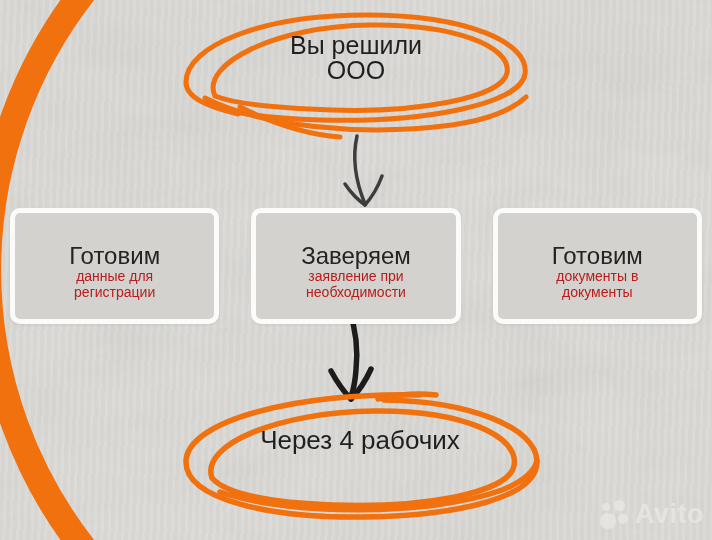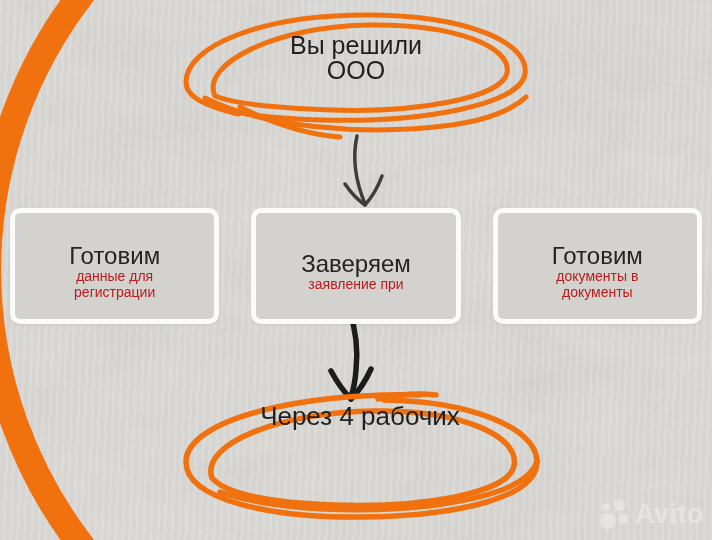--- a/index.html
+++ b/index.html
@@ -21,21 +21,21 @@
   svg.scene{position:absolute;left:0;top:0;width:712px;height:540px;pointer-events:none}
   .accent{stroke:var(--accent,#F0710E);fill:none;stroke-linecap:round;stroke-linejoin:round}
   .arc{stroke-width:27}
   .scribble{stroke-width:5}
   .scribble2{stroke-width:5.5}
   .arrow1{stroke:#3D3D3D;stroke-width:3.5;fill:none;stroke-linecap:round;stroke-linejoin:round}
   .arrow2{stroke:#1C1C1C;stroke-width:5.5;fill:none;stroke-linecap:round;stroke-linejoin:round}
 
   .bubble-text{position:absolute;text-align:center;color:var(--ink);}
   .bubble-text.start{left:206px;top:33px;width:300px;font-size:25px;line-height:25px;}
-  .bubble-text.end{left:198px;top:404px;width:324px;font-size:26px;line-height:24px;}
+  .bubble-text.end{left:198px;top:428px;width:324px;font-size:26px;line-height:24px;}
 
   .steps{position:absolute;left:10px;top:208px;width:692px;display:flex;gap:32px;}
   .step{
     flex:1;height:116px;border:5px solid var(--box-border);border-radius:10px;
     background:var(--box-fill);
     display:flex;flex-direction:column;justify-content:center;align-items:center;
     text-align:center;padding-top:10px;
     box-shadow:0 1px 3px rgba(0,0,0,0.07);
   }
   .step-title{font-size:24px;line-height:25px;color:#232323;}
@@ -106,20 +106,21 @@
 
   <div class="steps">
     <div class="step">
       <div class="step-title">Готовим</div>
       <div class="step-sub">данные для</div>
       <div class="step-sub">регистрации</div>
     </div>
     <div class="step">
       <div class="step-title">Заверяем</div>
       <div class="step-sub">заявление при</div>
+      <div class="step-sub">необходимости</div>
     </div>
     <div class="step">
       <div class="step-title">Готовим</div>
       <div class="step-sub">документы в</div>
       <div class="step-sub">документы</div>
     </div>
   </div>
 
   <div class="bubble-text end">
     <div>Через 4 рабочих</div>

